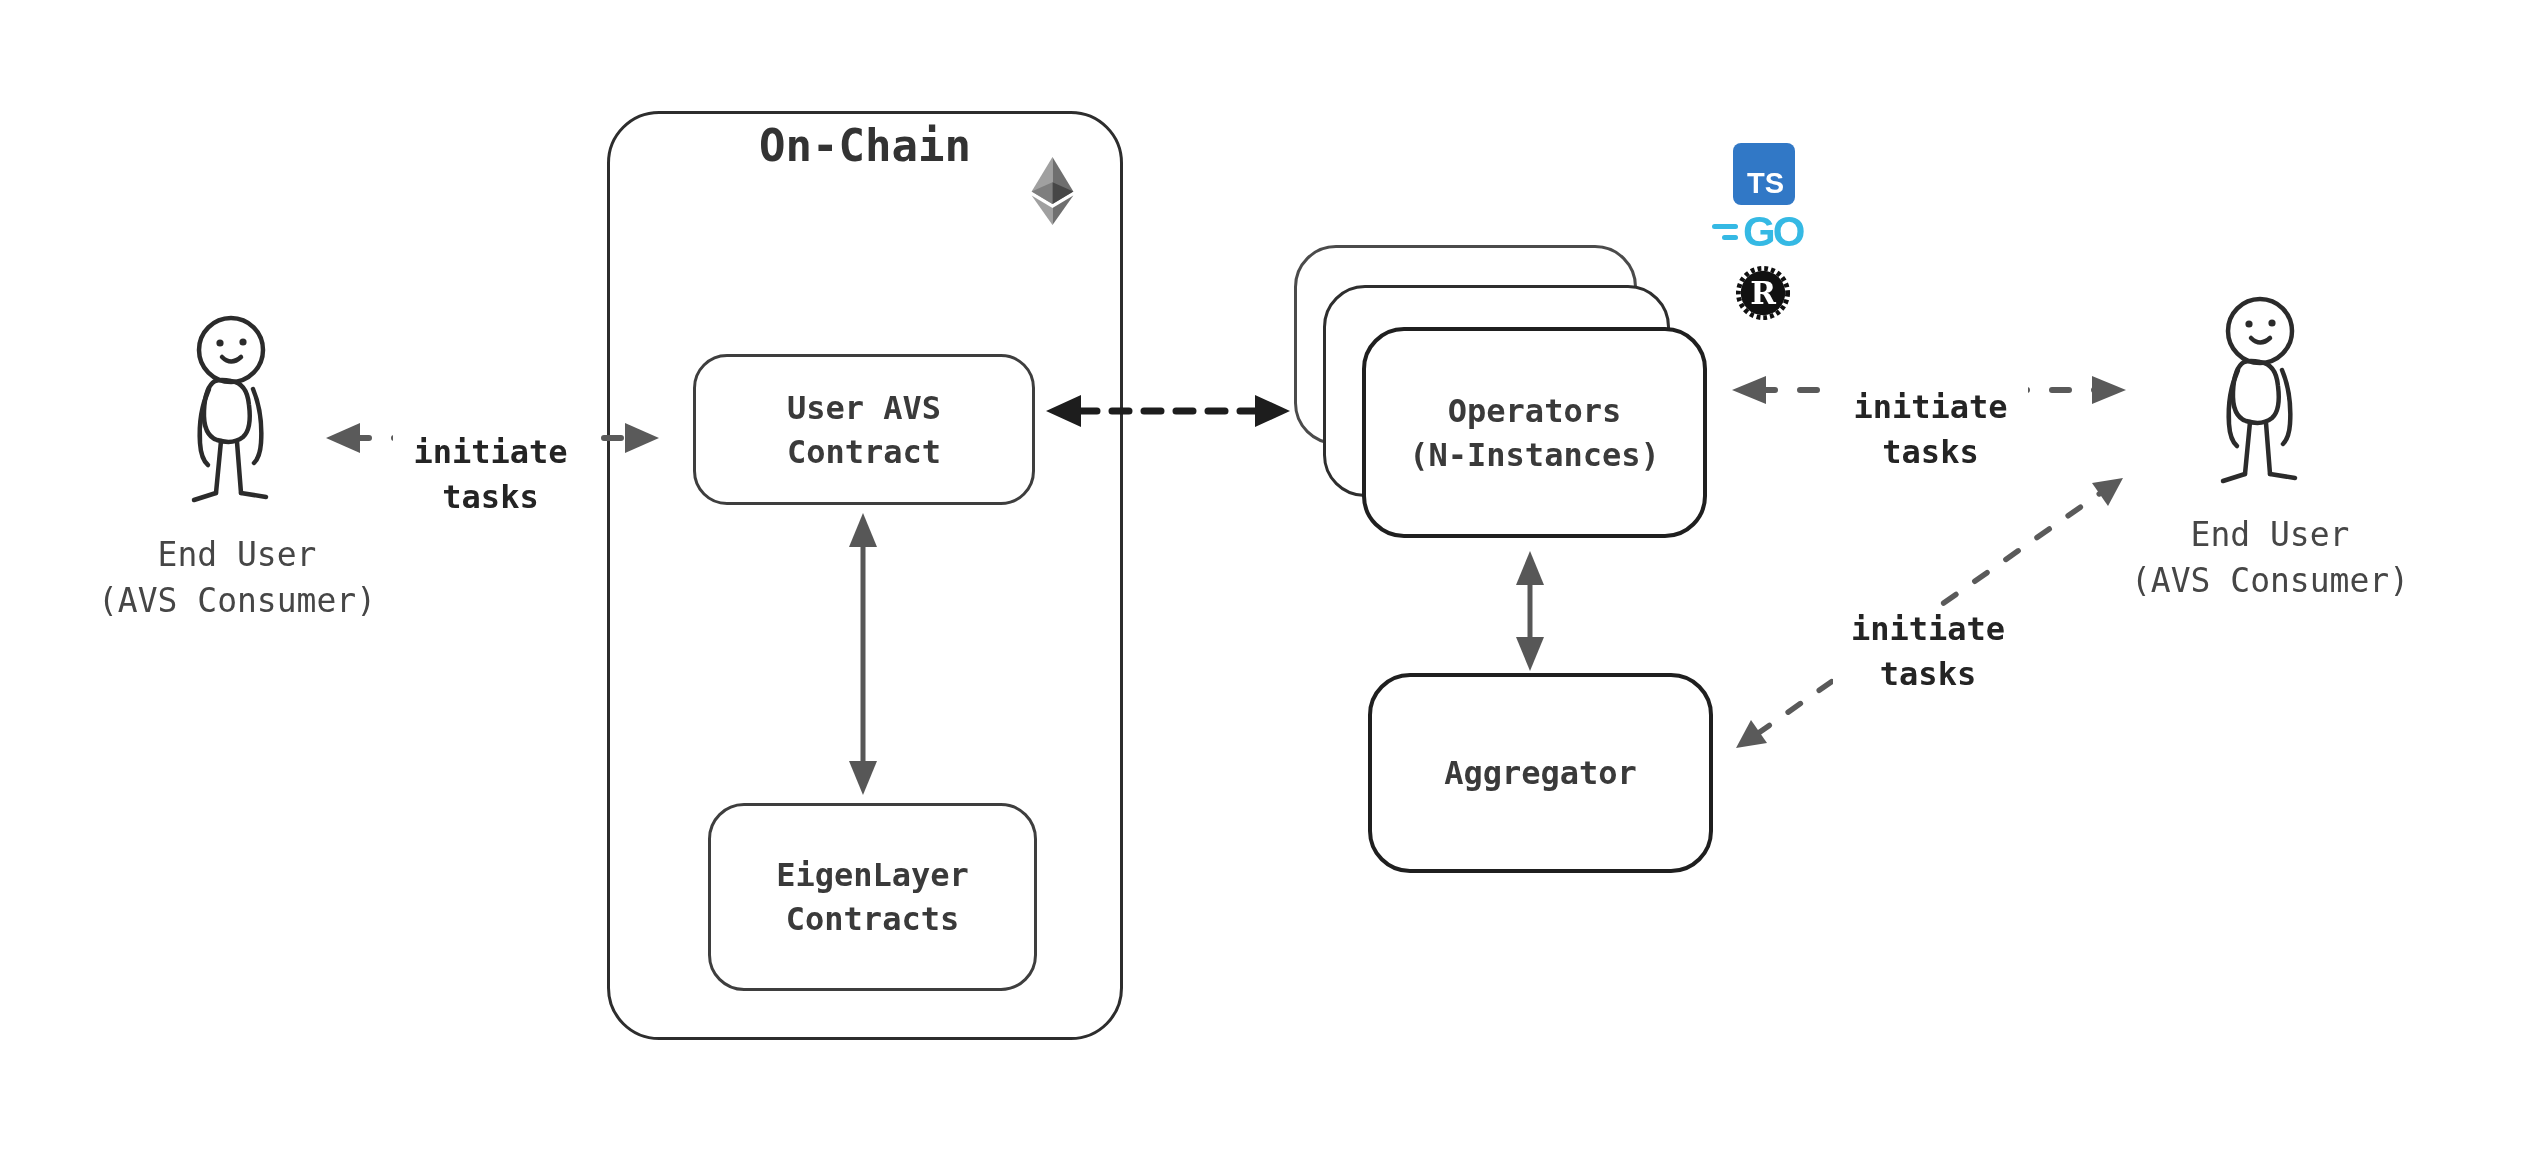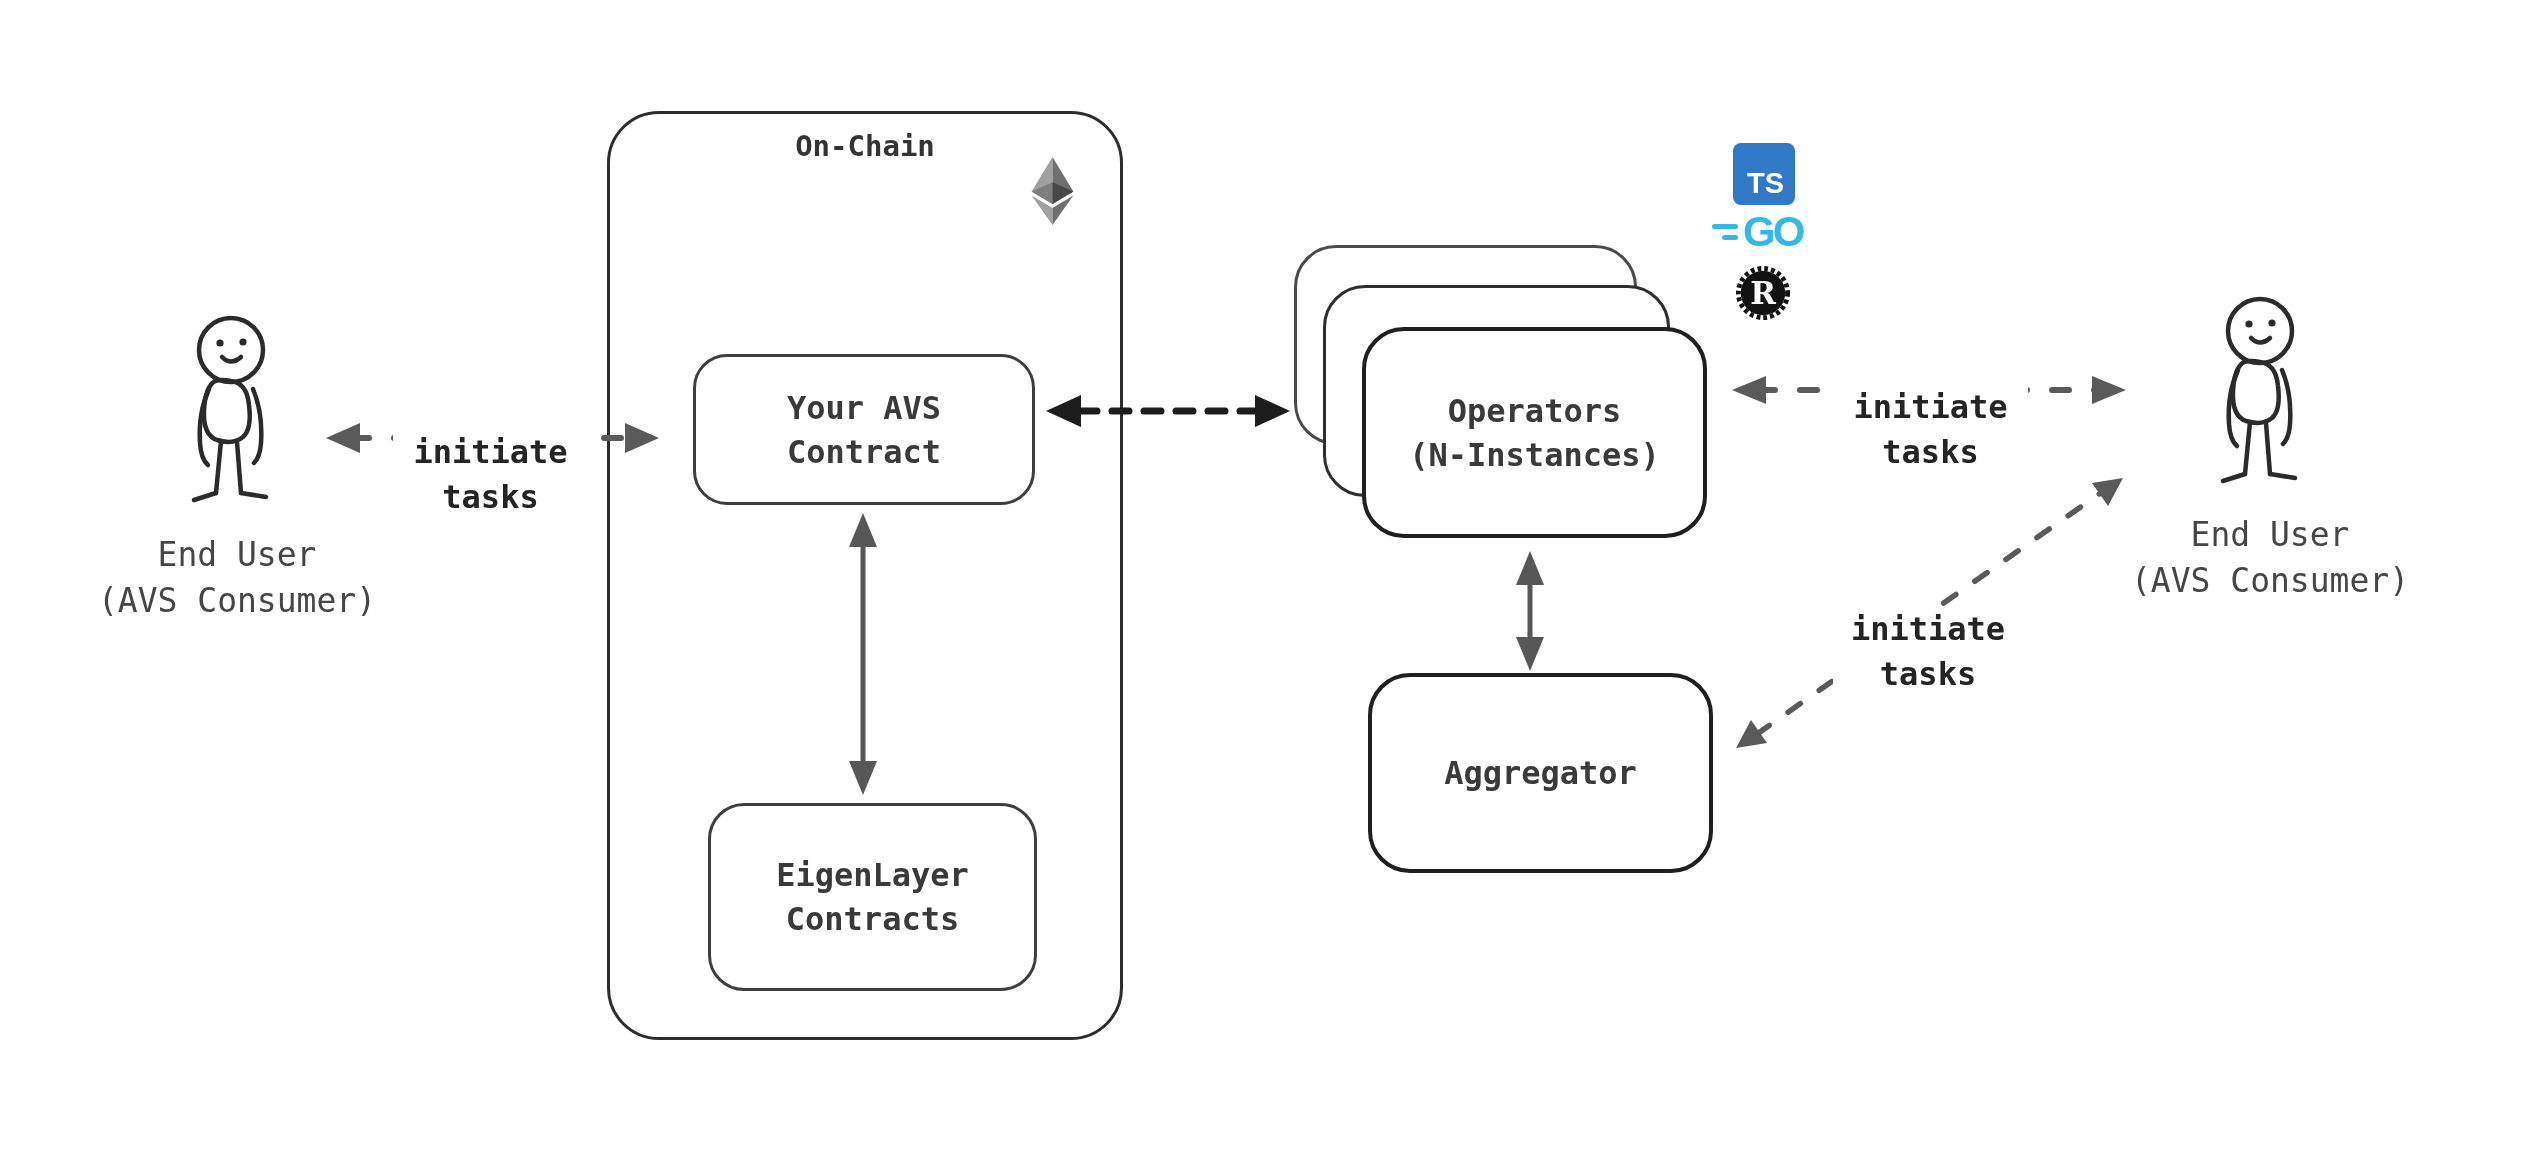--- a/index.html
+++ b/index.html
@@ -9,21 +9,21 @@
   }
   
   .container {
     position:absolute; box-sizing:border-box; background:#ffffff;
     border:3.5px solid #2d2d2d; border-radius:52px;
   }
   #on-chain  { left:607px;  top:111px; width:516px; height:929px; }
   #off-chain { left:1240px; top:117px; width:588px; height:808px; }
   .container-label {
     position:absolute; top:122px0; left:0; width:100%; text-align:center;
-    font-size:29px; font-weight:600; color:#333333; line-height:36px;
+    font-size:44px; font-weight:600; color:#333333; line-height:36px;
   }
   #on-chain .container-label, #off-chain .container-label { top:14px; }
 
   
   .node {
     position:absolute; box-sizing:border-box; background:#ffffff;
     display:flex; flex-direction:column; align-items:center; justify-content:center;
     text-align:center; font-size:32px; font-weight:600; color:#3a3a3a; line-height:44px;
   }
   #avs-contract { left:693px;  top:354px; width:342px; height:151px; border:3.5px solid #3e3e3e; border-radius:34px; }
@@ -96,21 +96,21 @@
           <path d="M70 180 L95 184"></path>
       </g>
     </defs>
   </svg>
 
   <div class="container" id="on-chain">
     <div class="container-label">On-Chain</div>
   </div>
 
   <div class="node" id="avs-contract">
-    <span>Your AVS</span>
+    <span>User AVS</span>
     <span>Contract</span>
   </div>
   <div class="node" id="eigenlayer">
     <span>EigenLayer</span>
     <span>Contracts</span>
   </div>
 
   <div class="node" id="op-back"></div>
   <div class="node" id="op-mid"></div>
   <div class="node" id="operators">

